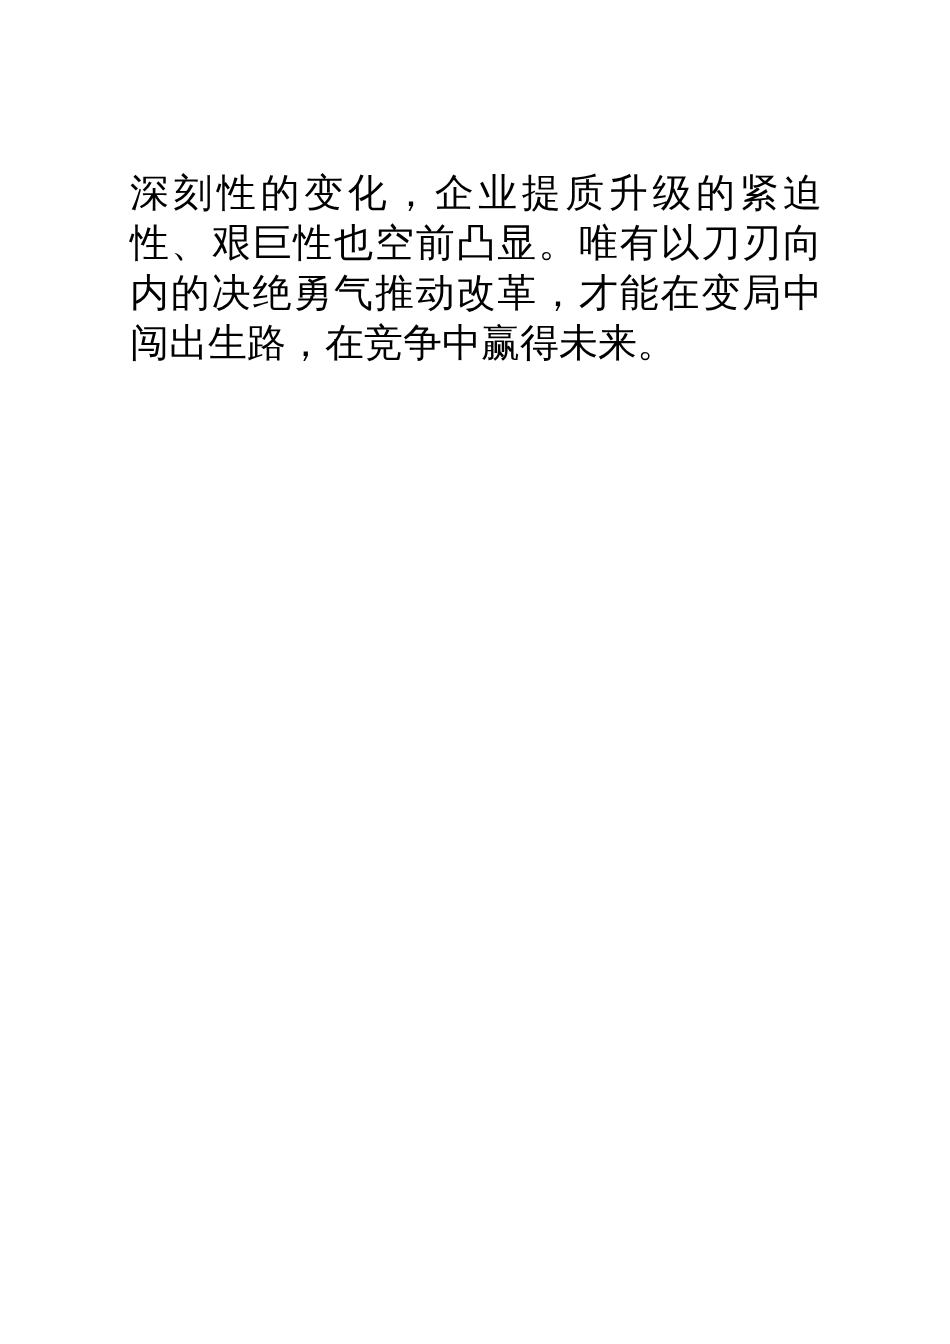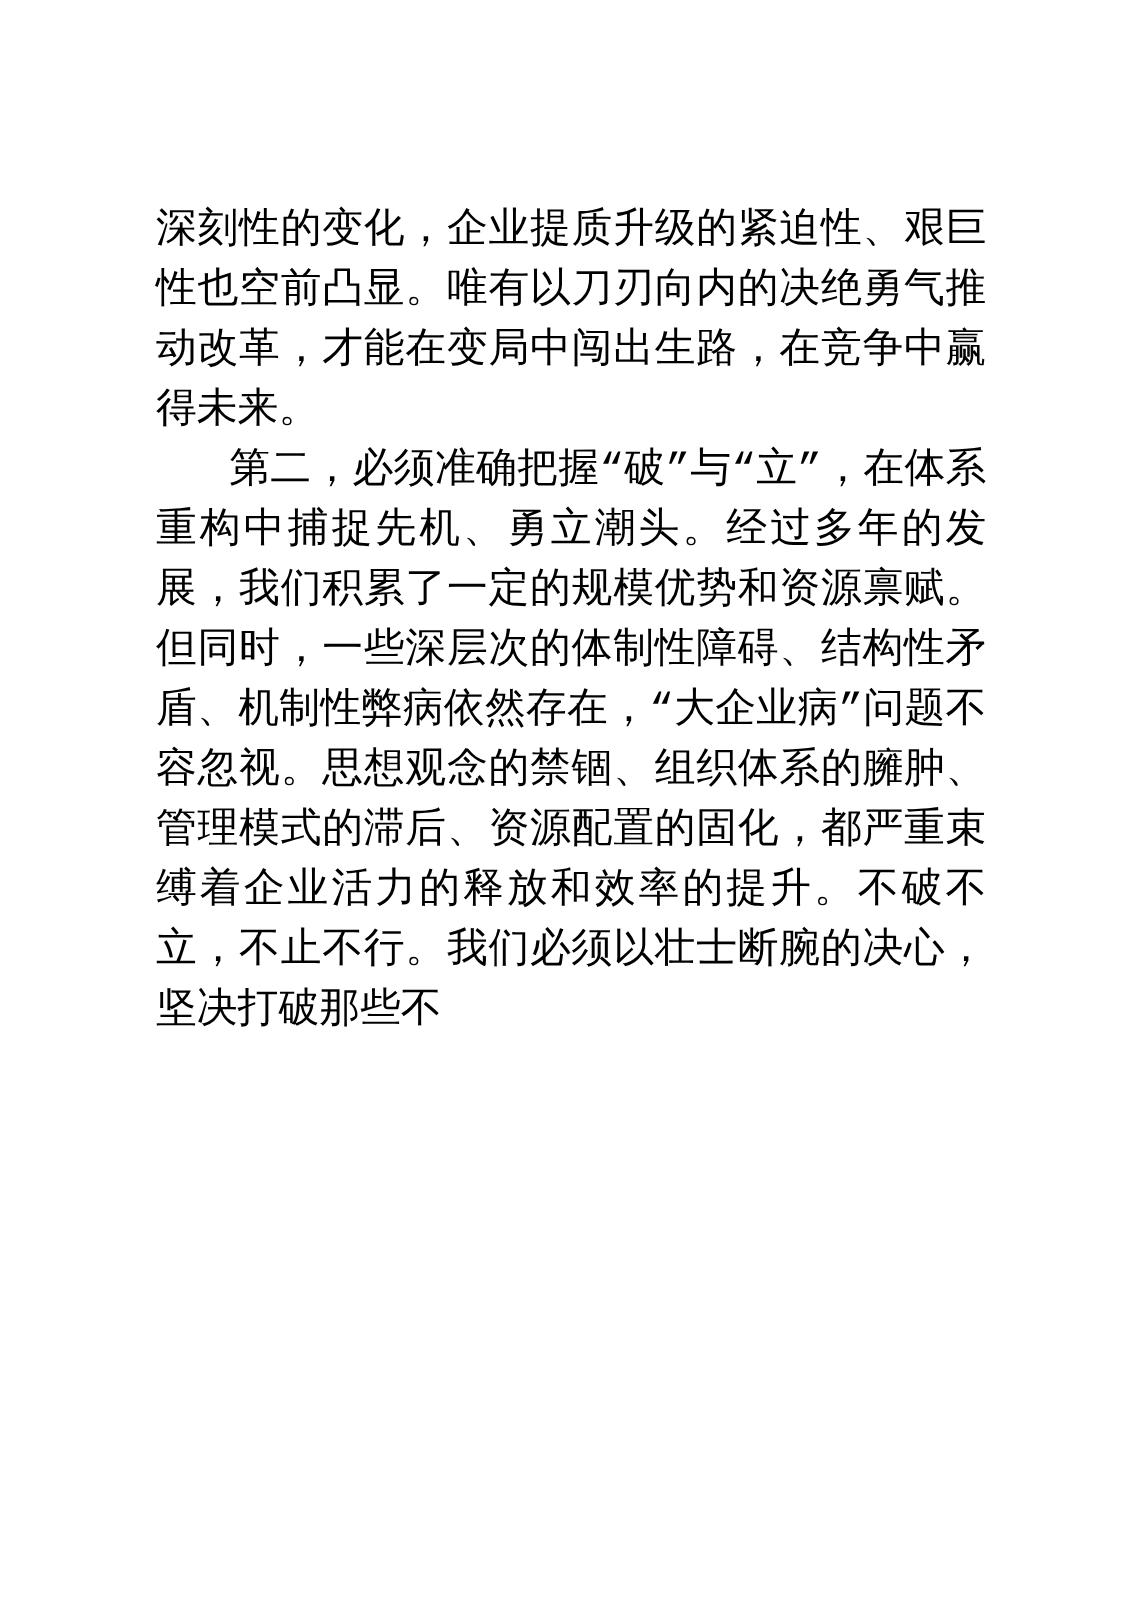--- a/index.html
+++ b/index.html
@@ -15,36 +15,35 @@
     overflow: hidden;
     box-sizing: border-box;
   }
   .text-column {
     position: absolute;
     left: 130px;
     top: 168px;
     width: 692px;
   }
   .para {
-    font-family: Liberation Mono, monospace;
-    font-size: 34px;
+    font-family: Liberation Serif, serif;
+    font-size: 39px;
     line-height: 50px;
     color: #000000;
     text-align: justify;
     text-justify: inter-ideograph;
     margin: 0;
     letter-spacing: 0;
     font-weight: 400;
     -webkit-font-smoothing: antialiased;
   }
   .para.indent {
     text-indent: 61px;
   }
 </style>
 </head>
 <body>
 
 <div class="page">
   <div class="text-column">
     <p class="para">深刻性的变化，企业提质升级的紧迫性、艰巨性也空前凸显。唯有以刀刃向内的决绝勇气推动改革，才能在变局中闯出生路，在竞争中赢得未来。</p>
-    <p class="para indent">第二，必须准确把握“破”与“立”，在体系重构中捕捉先机、勇立潮头。经过多年的发展，我们积累了一定的规模优势和资源禀赋。但同时，一些深层次的体制性障碍、结构性矛盾、机制性弊病依然存在，“大企业病”问题不容忽视。思想观念的禁锢、组织体系的臃肿、管理模式的滞后、资源配置的固化，都严重束缚着企业活力的释放和效率的提升。不破不立，不止不行。我们必须以壮士断腕的决心，坚决打破那些不</p>
   </div>
 </div>
 
 </body></html>

